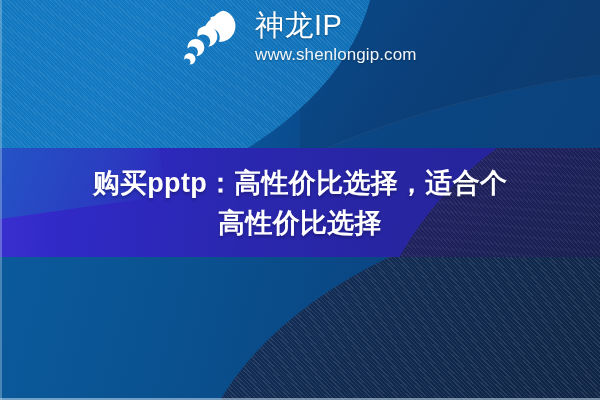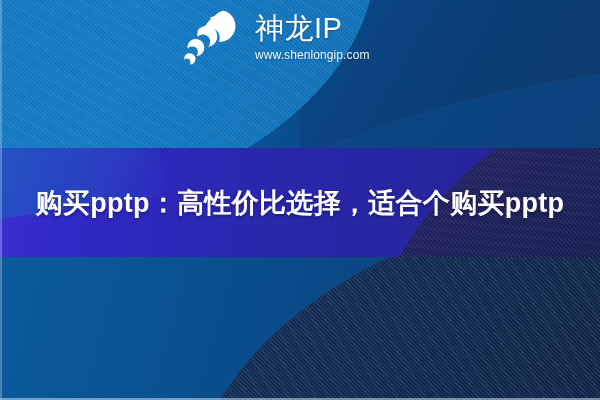--- a/index.html
+++ b/index.html
@@ -86,21 +86,21 @@
   .logo-cn {
     color: #ffffff;
     font-size: 29px;
     font-weight: 500;
     letter-spacing: 0.5px;
     white-space: nowrap;
     text-shadow: 0 1px 2px rgba(0,0,0,0.28);
   }
   .logo-url {
     color: #f2f7fc;
-    font-size: 12px;
+    font-size: 17px;
     font-weight: 400;
     letter-spacing: 0.1px;
     margin-top: 6px;
     white-space: nowrap;
     text-shadow: 0 1px 2px rgba(0,0,0,0.28);
   }
 
   
   .banner {
     position: absolute;
@@ -136,21 +136,21 @@
       rgba(255,255,255,0.07) 1px,
       rgba(0,0,0,0) 1px,
       rgba(0,0,0,0) 3px
     );
   }
   .banner-text {
     position: absolute;
     left: 0; top: 0;
     width: 600px; height: 109px;
     display: flex;
-    flex-direction: row;
+    flex-direction: column;
     align-items: center;
     justify-content: center;
     z-index: 5;
   }
   .banner-line {
     color: #ffffff;
     font-size: 27px;
     font-weight: bold;
     line-height: 40px;
     letter-spacing: 0.3px;
@@ -236,21 +236,21 @@
       <div class="logo-url">www.shenlongip.com</div>
     </div>
   </div>
 
   <div class="banner">
     <div class="banner-lt"></div>
     <div class="banner-dark"></div>
     <div class="banner-dark-stripes"></div>
     <div class="banner-text">
       <div class="banner-line">购买pptp：高性价比选择，适合个</div>
-      <div class="banner-line">购买pptp</div>
+      <div class="banner-line">高性价比选择</div>
     </div>
   </div>
 
   <div class="bottom-band">
     <div class="bottom-grad"></div>
     <div class="bottom-dark"></div>
     <div class="bottom-dark-stripes"></div>
   </div>
 
   <div class="edge-line"></div>

